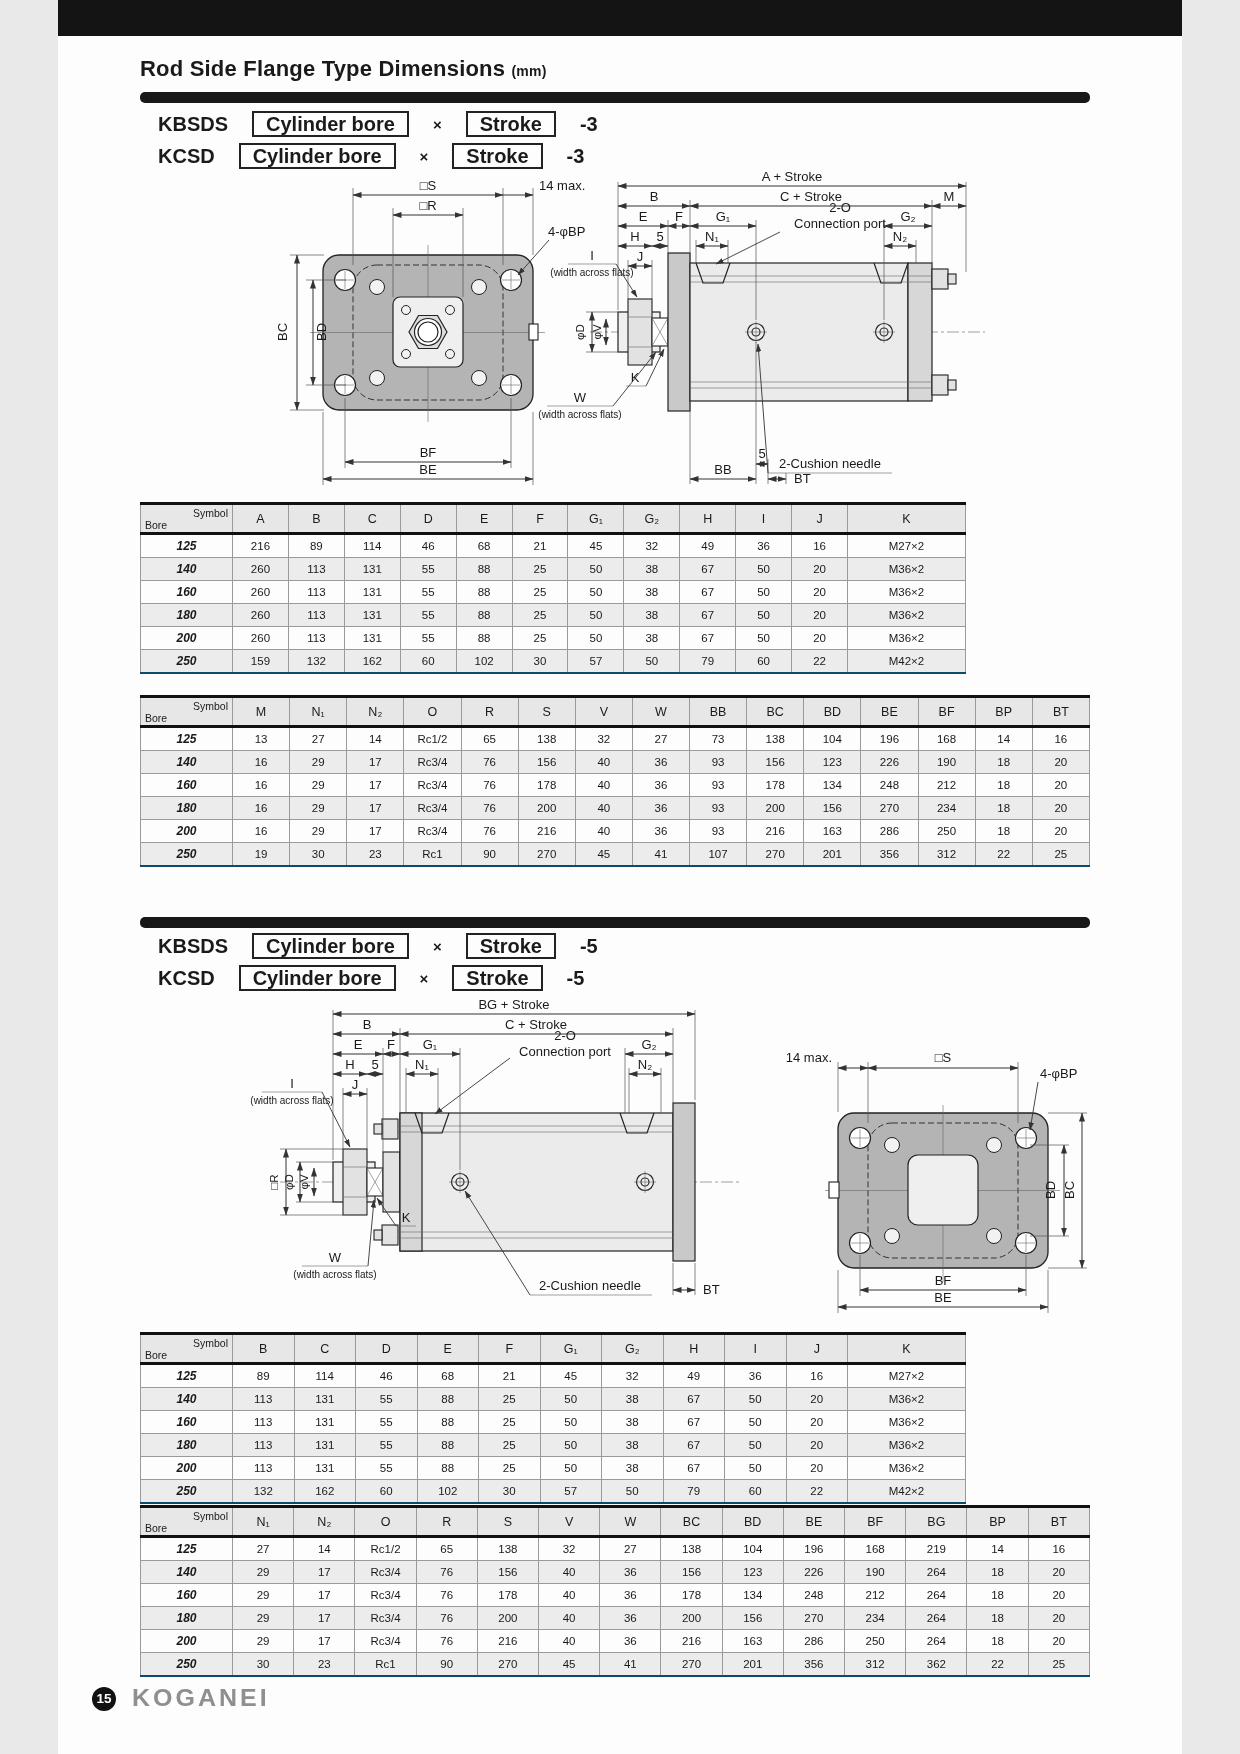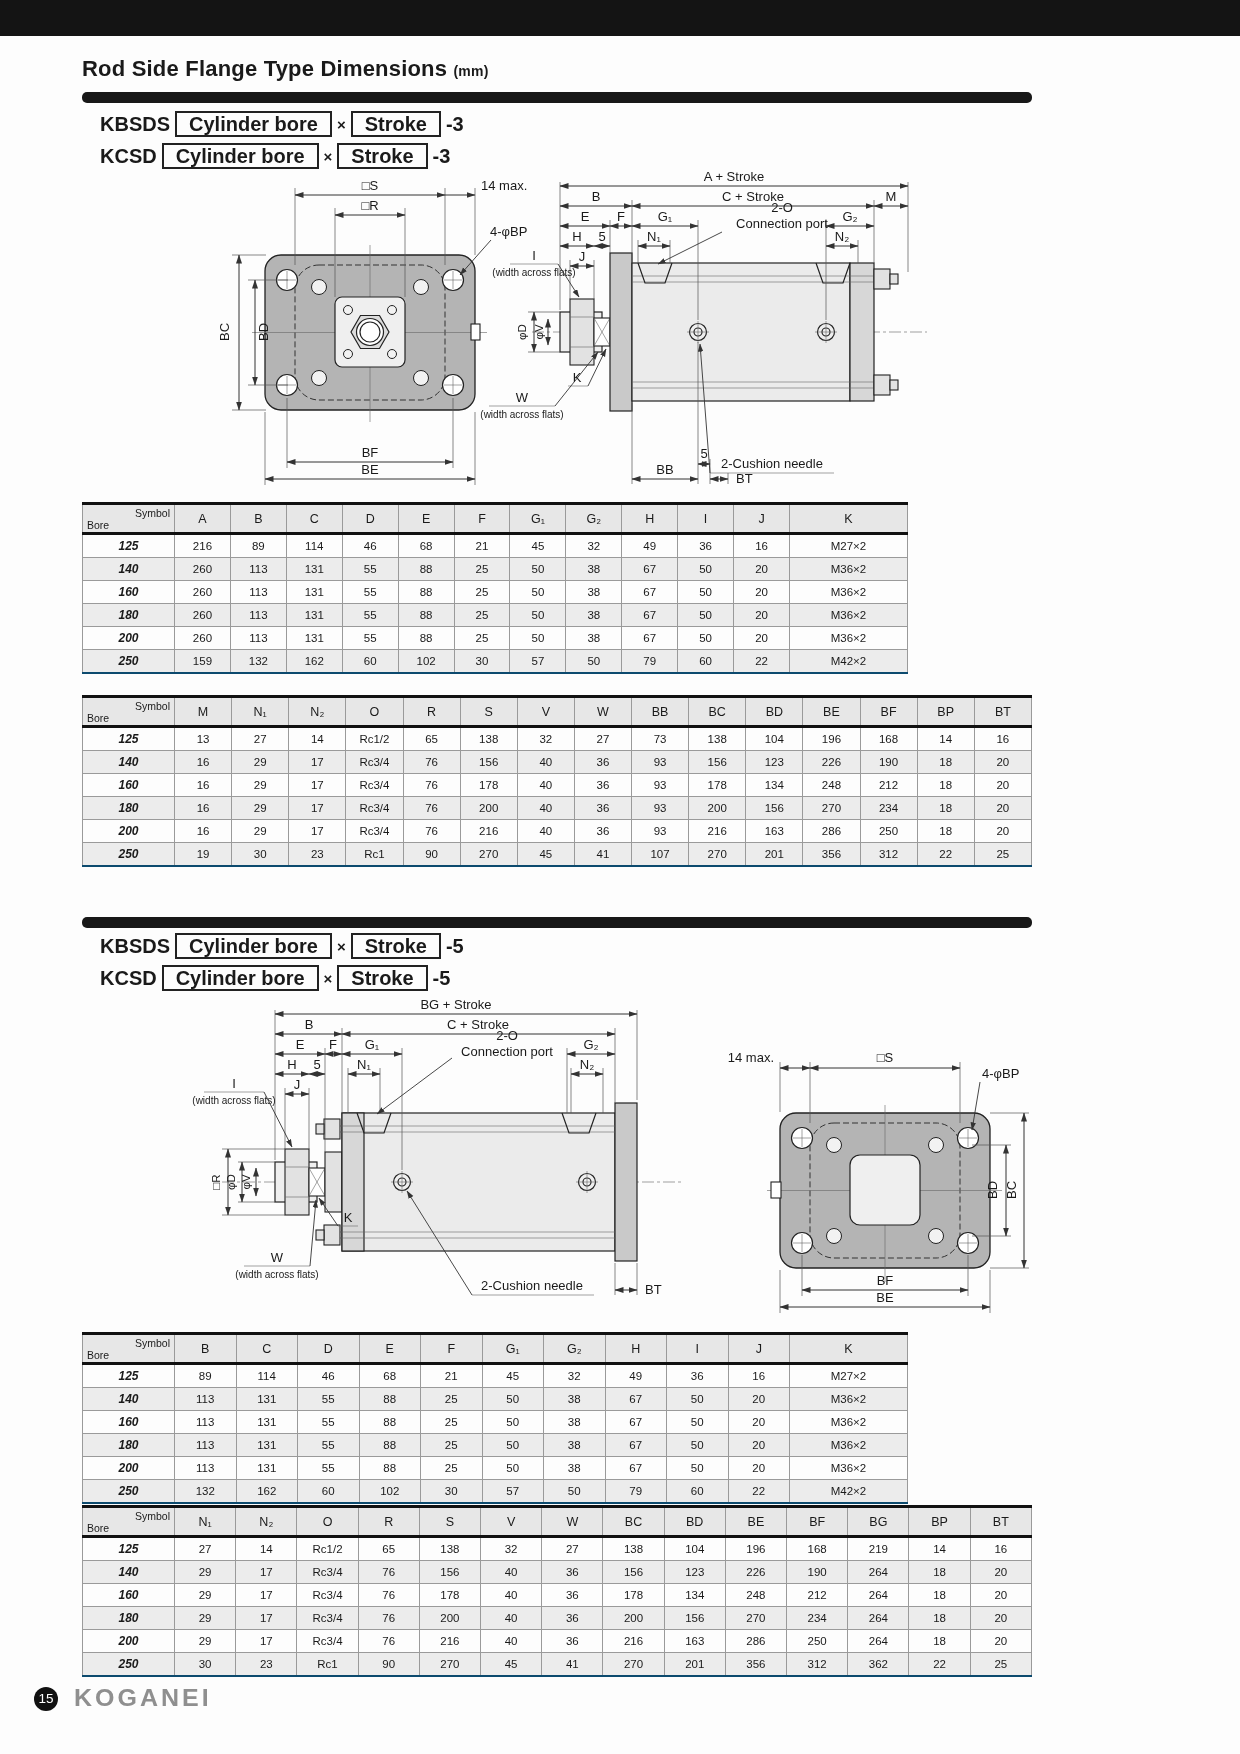--- a/index.html
+++ b/index.html
@@ -1,22 +1,22 @@
 <!DOCTYPE html>
 <html><head>
 <meta charset="utf-8">
 <style>
   * { box-sizing: border-box; }
   body { margin:0; background:#e9e9e9; font-family:"Liberation Sans", sans-serif; color:#1a1a1a; }
-  .page { position:relative; width:1240px; height:1754px; margin:0 auto; background:#fdfdfd; overflow:hidden; }
+  .page { position:relative; width:1124px; height:1754px; margin:0 auto; background:#fdfdfd; overflow:hidden; }
   .topbar { position:absolute; left:0; top:0; width:1240px; height:36px; background:#141414; }
   .section-heading { position:absolute; left:82px; font-size:22px; font-weight:bold; letter-spacing:0.2px; }
   .section-heading .units { font-size:14px; }
   .rule { position:absolute; left:82px; width:950px; height:11px; background:#181818; border-radius:5px; }
-  .model-line { position:absolute; left:100px; display:flex; align-items:center; gap:5px; font-weight:bold; font-size:20px; height:28px; }
+  .model-line { position:absolute; left:100px; display:flex; align-items:center; gap:24px; font-weight:bold; font-size:20px; height:28px; }
   .model-box { border:2px solid #222; padding:0px 12px; font-size:20px; line-height:22px; font-weight:bold; white-space:nowrap; }
   .times { font-size:15px; }
   .diagram { position:absolute; left:82px; width:960px; height:326px; }
   svg text { font-size:13px; fill:#1a1a1a; text-anchor:middle; font-family:"Liberation Sans",sans-serif; }
   svg text.sm { font-size:10px; }
   svg text.ta-s { text-anchor:start; }
   svg text.ta-e { text-anchor:end; }
   .fill-plate  { fill:#b4b4b4; stroke:#222; stroke-width:1.3; }
   .fill-plate2 { fill:#c9c9c9; stroke:#222; stroke-width:1.2; }
   .fill-body   { fill:#ebebeb; stroke:#222; stroke-width:1.2; }
@@ -41,21 +41,21 @@
   .dim-table thead th { background:#e7e7e7; border-bottom:3px solid #111; font-size:12.5px; height:30px; padding:2px; }
   .dim-table tbody tr:nth-child(even) { background:#ececec; }
   .dim-table tbody th { font-weight:bold; font-size:12px;font-style:italic; }
   .dim-table col.col-first { width:92px; }
   .wide-last col.col-last { width:118px; }
   .corner { position:relative;
     background-image:linear-gradient(to bottom right, rgba(0,0,0,0) calc(50% - 1px), #333 calc(50% - 1px), #333 calc(50% + 0.4px), rgba(0,0,0,0) calc(50% + 0.4px)); }
   .corner .sym  { position:absolute; top:2px; right:4px; font-size:10.5px; font-weight:normal; }
   .corner .bore { position:absolute; bottom:1px; left:4px; font-size:10.5px; font-weight:normal; }
   .footer { position:absolute; left:34px; top:1684px; display:flex; align-items:center; gap:16px; }
-  .pagenum { width:24px; height:24px; border-radius:50%; background:#111; color:#fff; font-weight:normal;
+  .pagenum { width:24px; height:24px; border-radius:50%; background:#111; color:#fff; font-weight:bold;
              font-size:13.5px; display:flex; align-items:center; justify-content:center; }
   .logo { font-size:25px; font-weight:bold; color:#8f8f8f; letter-spacing:3px; transform:scaleY(0.92); }
 </style>
 </head>
 <body>
 
 <div class="page">
   <div class="topbar"></div>
 
   <div class="section-heading" style="top:56px;">

